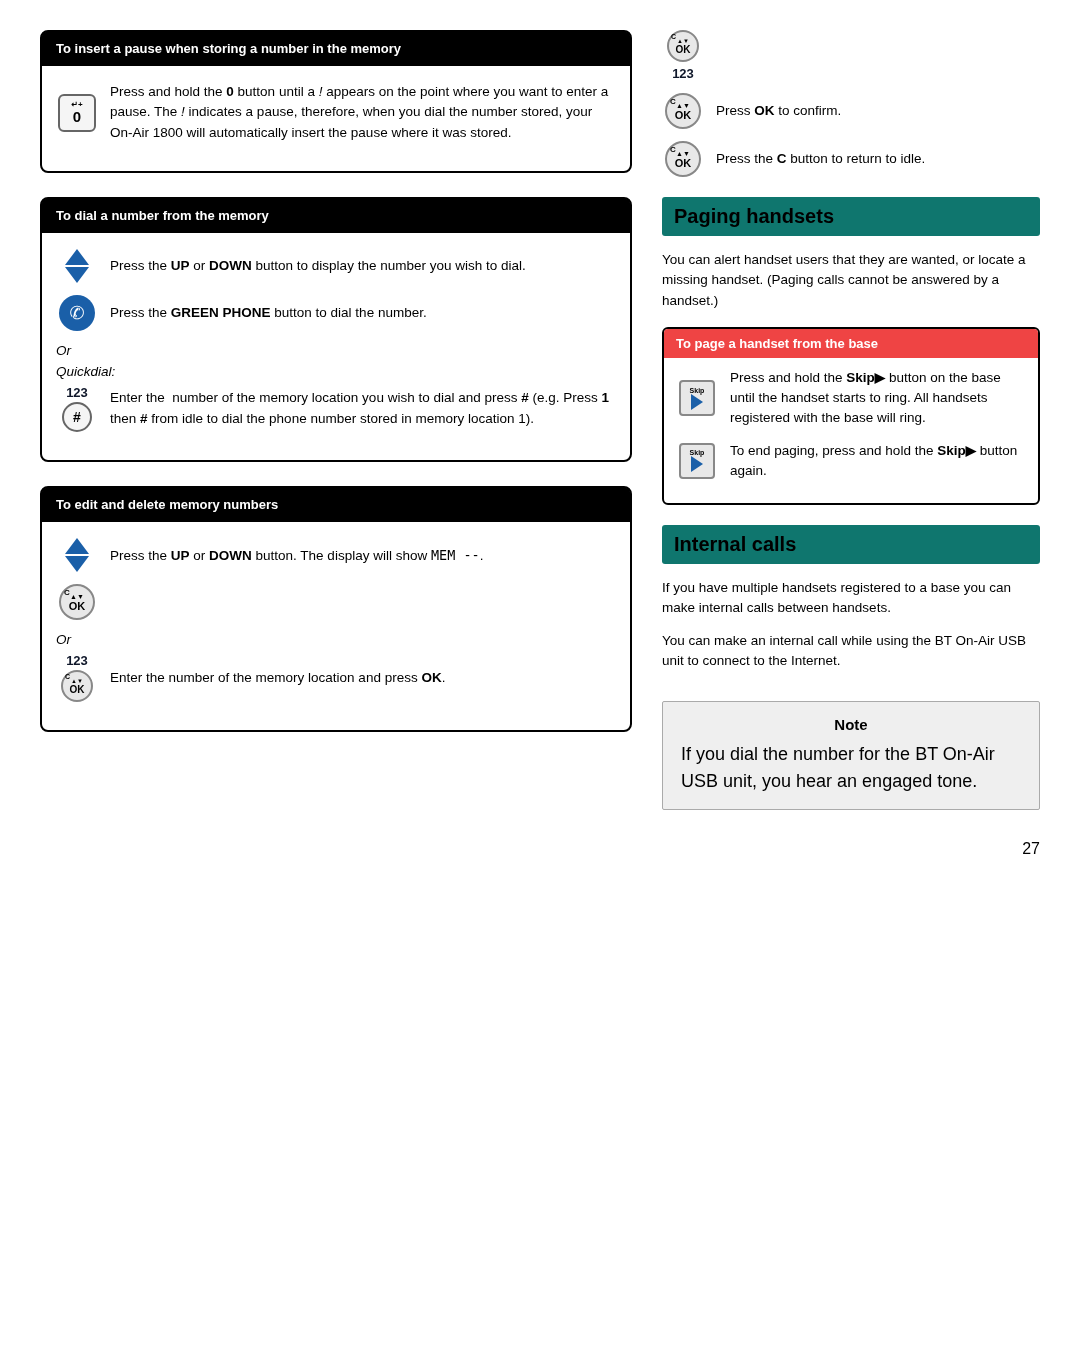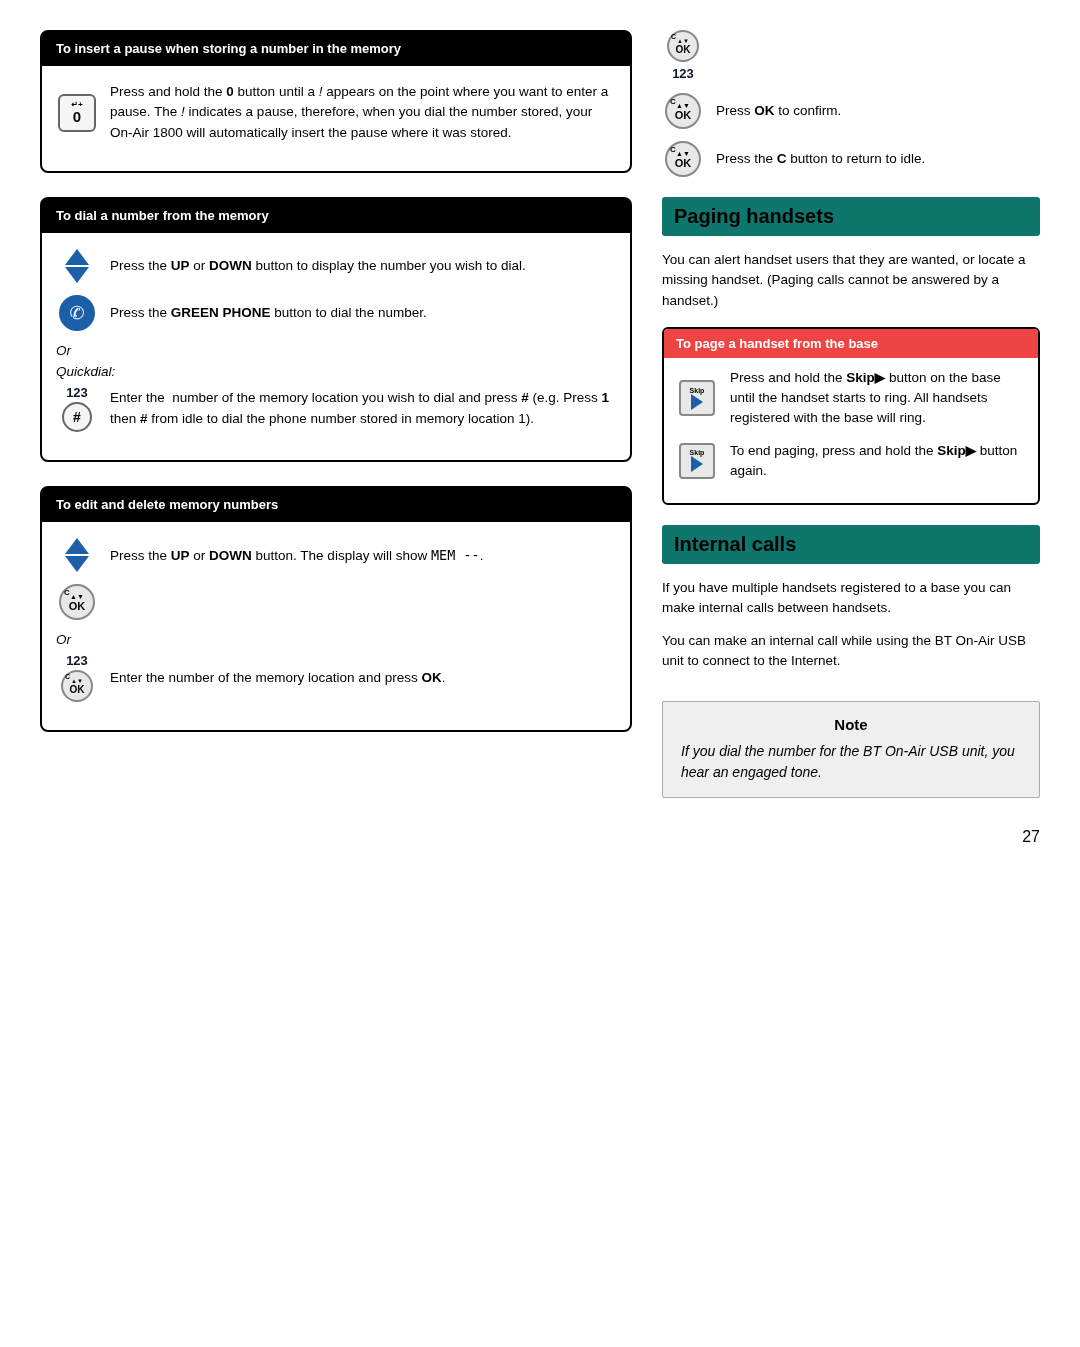--- a/index.html
+++ b/index.html
@@ -235,22 +235,21 @@
       padding: 14px 18px;
       margin-top: 30px;
     }
     .note-title {
       text-align: center;
       font-weight: bold;
       font-size: 15px;
       margin-bottom: 8px;
     }
     .note-content {
-      font-style: italic;
-      font-size: 14px;
+      font-size: 18px;
       line-height: 1.5;
     }
     
     .page-num {
       text-align: right;
       font-size: 16px;
       margin-top: 30px;
       color: #000;
     }
     .or-text {

